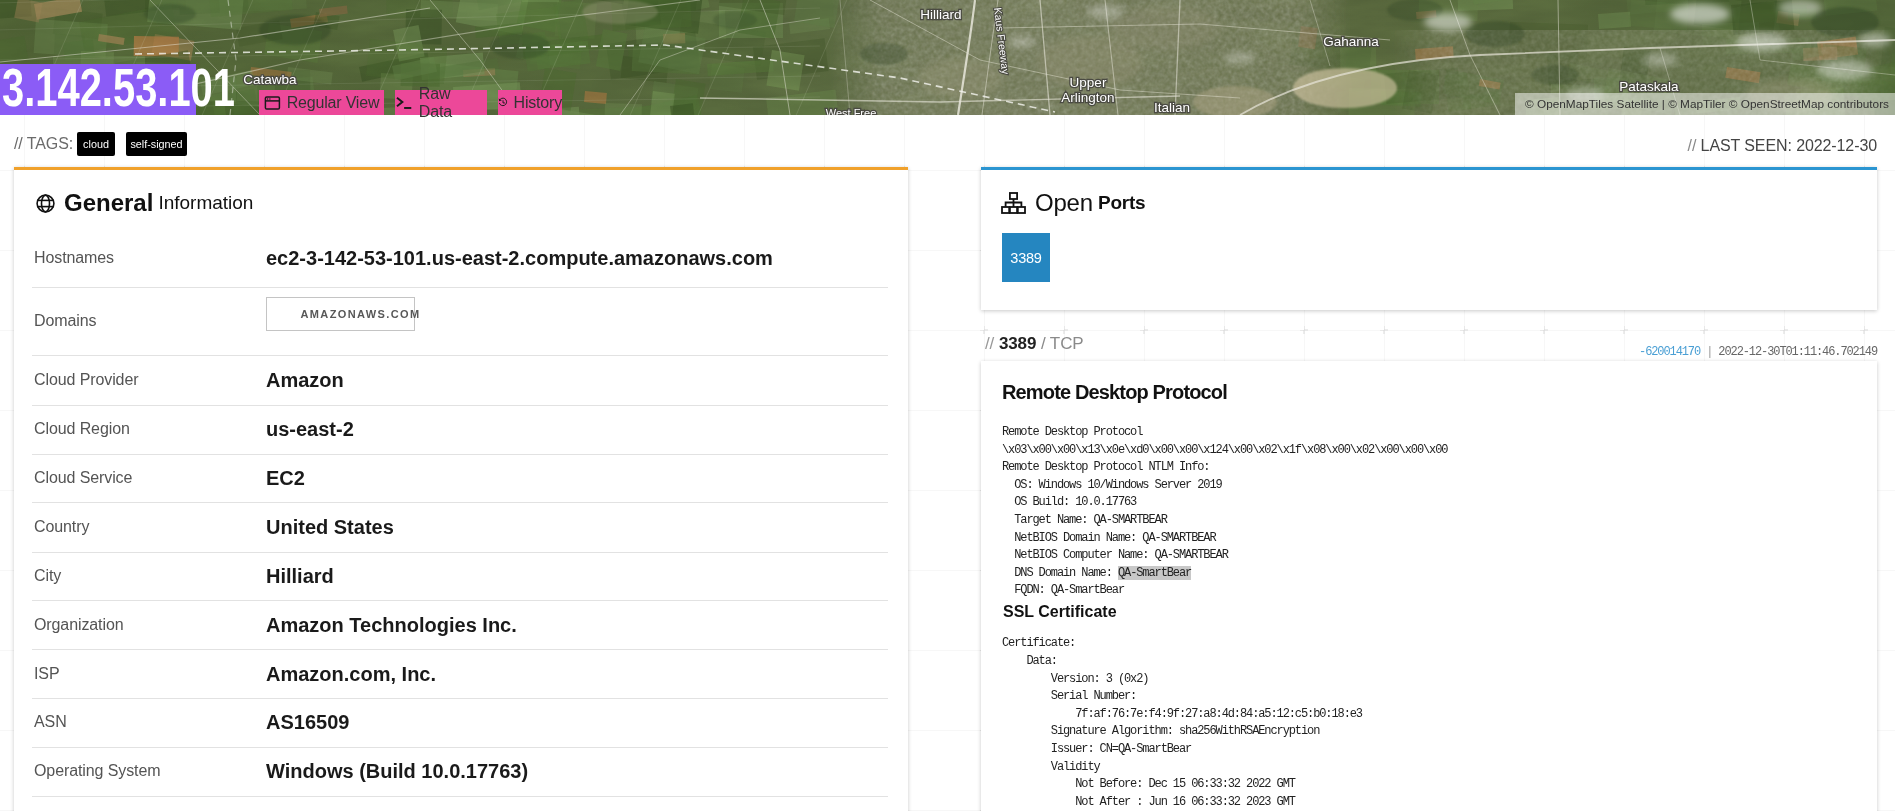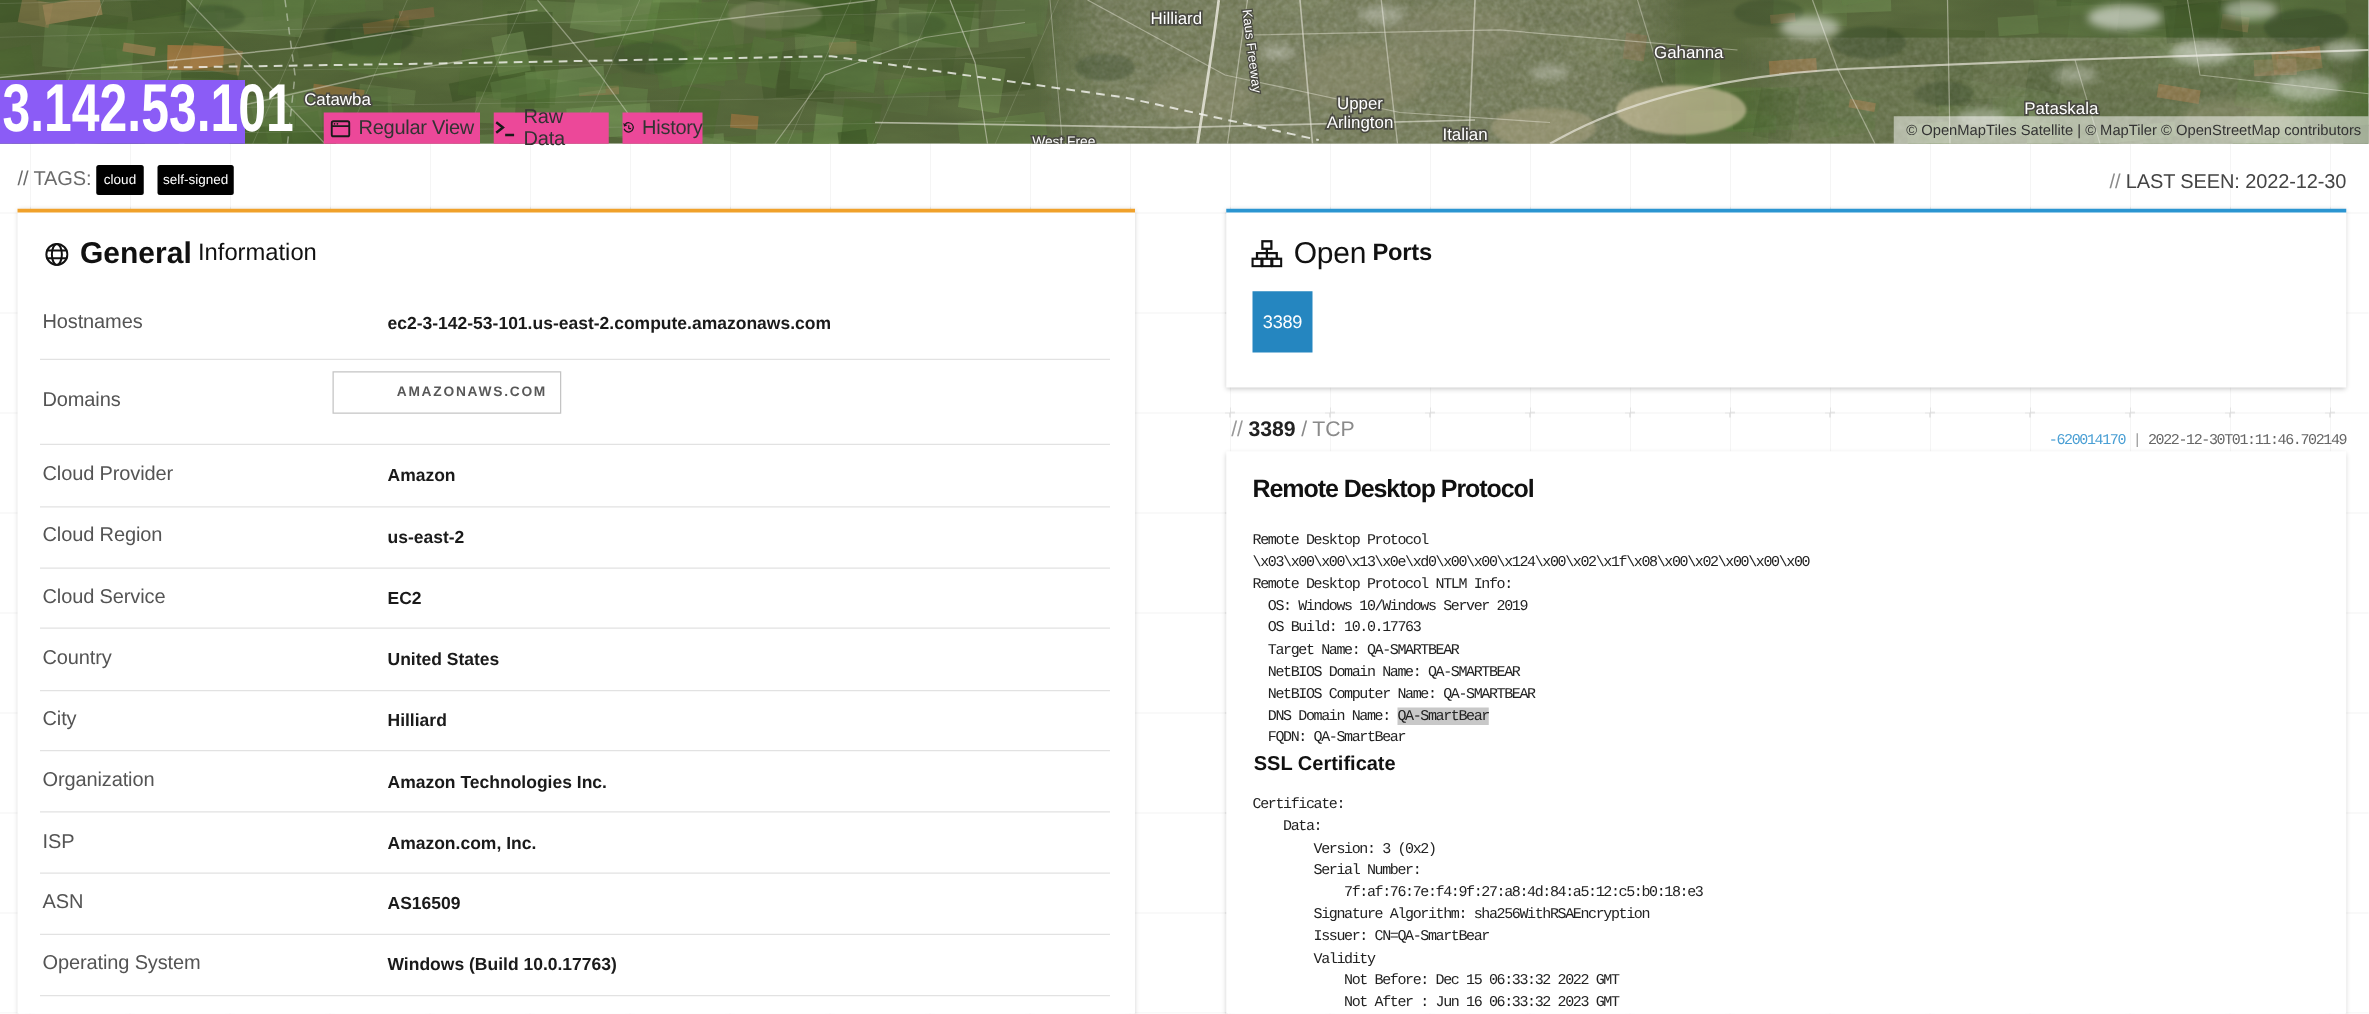--- a/index.html
+++ b/index.html
@@ -12,21 +12,21 @@
   .card { position:absolute; background:#fff; box-shadow:0 1px 4px rgba(0,0,0,.22); }
   #leftcard  { left:14px;  top:167px; width:894px; height:660px; border-top:3px solid #f0a12b; }
   #portcard  { left:981px; top:167px; width:896px; height:143px; border-top:3px solid #2b95d1; }
   #rdpcard   { left:981px; top:361px; width:896px; height:466px; }
 
   .cardhdr { position:absolute; left:20px; top:20px; height:26px; display:flex; align-items:center; color:#111; }
   .cardhdr .t1 { font-size:24px; font-weight:bold; margin-left:9px; letter-spacing:0; }
   .cardhdr .t2 { font-size:19px; font-weight:normal; margin-left:5px; }
 
   .lbl { position:absolute; left:20px; font-size:16px; color:#545454; transform:translateY(-50%); letter-spacing:-0.1px;}
-  .val { position:absolute; left:252px; font-size:14px; font-weight:bold; color:#1a1a1a; transform:translateY(-50%); letter-spacing:0;margin-left:44px;}
+  .val { position:absolute; left:252px; font-size:20px; font-weight:bold; color:#1a1a1a; transform:translateY(-50%); letter-spacing:0;}
   .div { position:absolute; left:18px; width:856px; height:1px; background:#e2e2e2; }
 
   
   #ipbox { position:absolute; left:0; top:64px; height:51px; background:#8b5cf6; width:196px; z-index:5; }
   #ipbox span { display:inline-block; color:#fff; font-weight:bold; font-size:54px;
      transform:scaleX(0.739); transform-origin:0 50%; margin-left:2px; line-height:46px; }
   .tabs { position:absolute; top:90px; left:259px; height:25px; display:flex; gap:11px; z-index:5; }
   .tab  { background:#ec4899; height:25px; display:flex; align-items:center; justify-content:center;
           font-size:16px; color:#333; letter-spacing:-0.2px; }
   .tab svg { margin-right:6px; }
@@ -426,21 +426,21 @@
             <line x1="1.2" y1="12.6" x2="17.8" y2="12.6"></line>
           </g>
         </svg>
       <span class="t1">General</span>
         <span class="t2">Information</span>
     </div>
     <div class="lbl" style="top:88px">Hostnames</div>
     <div class="val" style="top:88px">ec2-3-142-53-101.us-east-2.compute.amazonaws.com</div>
     <div class="div" style="top:117px"></div>
     <div class="lbl" style="top:150.5px">Domains</div>
-    <div class="abs" style="left:252px;top:127px;width:183px;height:34px;border:1px solid #c4c4c4;display:flex;align-items:center;justify-content:center;font-size:11px;letter-spacing:1.4px;color:#585858;font-weight:bold;padding-left:40px;">AMAZONAWS.COM</div>
+    <div class="abs" style="left:252px;top:127px;width:149px;height:34px;border:1px solid #c4c4c4;display:flex;align-items:center;justify-content:center;font-size:11px;letter-spacing:1.4px;color:#585858;font-weight:bold;padding-left:40px;">AMAZONAWS.COM</div>
     <div class="div" style="top:184.5px"></div>
     <div class="lbl" style="top:209.5px">Cloud Provider</div>
     <div class="val" style="top:209.5px">Amazon</div>
     <div class="div" style="top:234.6px"></div>
     <div class="lbl" style="top:259px">Cloud Region</div>
     <div class="val" style="top:259px">us-east-2</div>
     <div class="div" style="top:283.5px"></div>
     <div class="lbl" style="top:308px">Cloud Service</div>
     <div class="val" style="top:308px">EC2</div>
     <div class="div" style="top:332.4px"></div>

